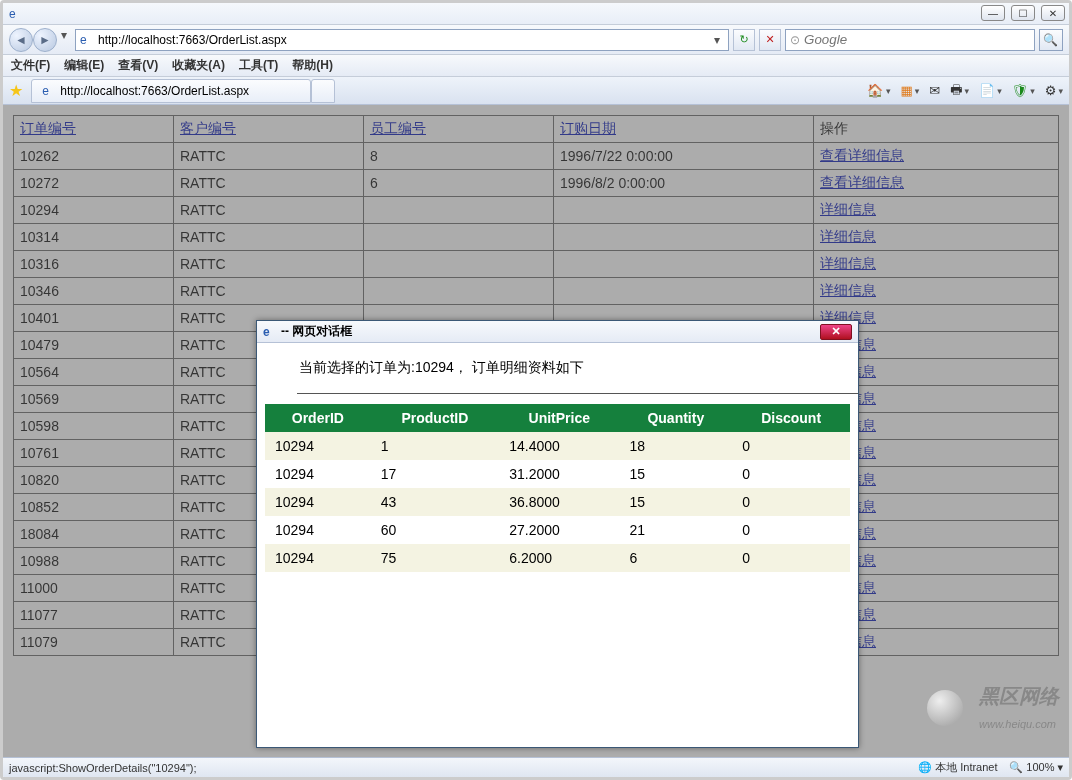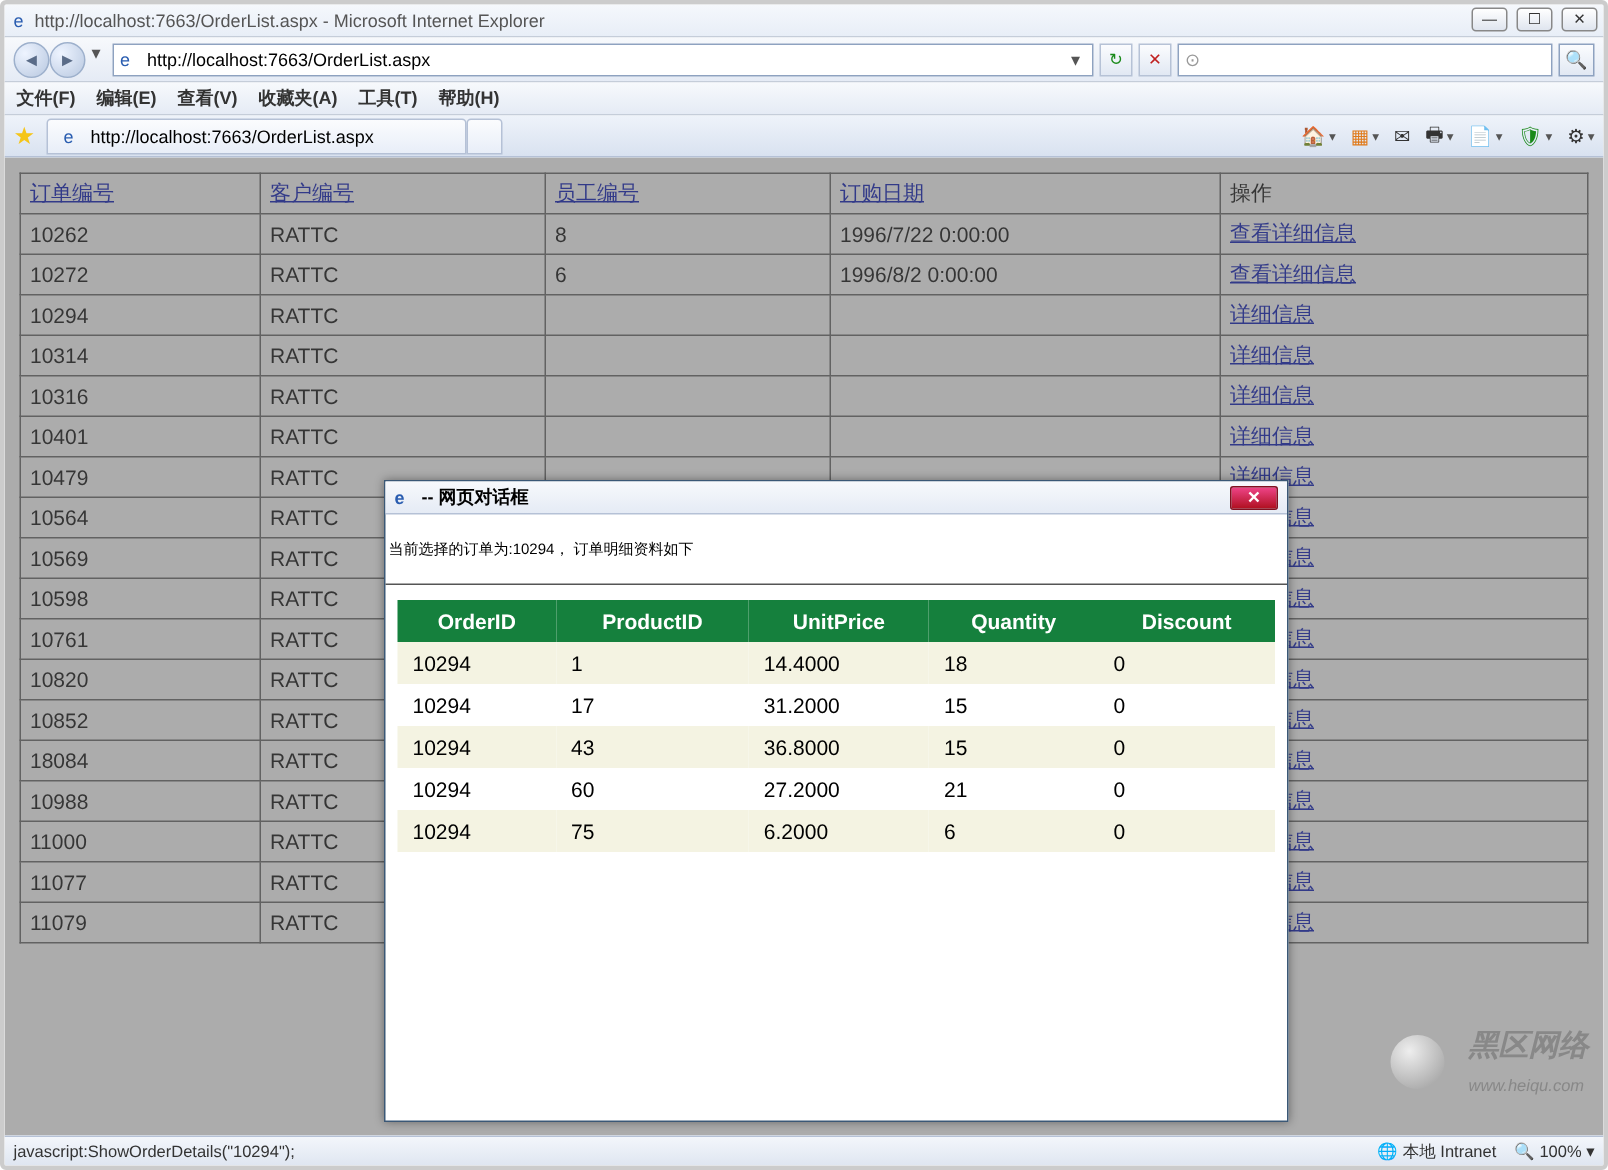--- a/index.html
+++ b/index.html
@@ -164,22 +164,23 @@
   width:32px;height:16px;
   background: linear-gradient(#e48, #b01020);
   color:#fff;
   display:flex;align-items:center;justify-content:center;
   border:1px solid #801020;
   border-radius:2px;
   font-size:11px;
 }
 .dlg-sub {
   padding: 16px 2px;
-  font-size: 10px;
+  font-size: 14px;
   border-bottom: 1px solid #555;
+  margin-left: 40px;
 }
 .dlg-body { padding: 10px 8px; }
 .dlg-body table {
   width: 100%;
   border-collapse: collapse;
   font-size: 14px;
 }
 .dlg-body thead th {
   background: #15803d;
   color: #fff;
@@ -207,21 +208,20 @@
 .statusbar .right{margin-left:auto;display:flex;gap:12px;align-items:center;}
 .watermark{position:absolute;right:10px;bottom:24px;display:flex;align-items:center;gap:16px;color:#888;font-size:20px;font-weight:bold;font-style:italic;z-index:5;}
 .watermark .bubble{width:36px;height:36px;border-radius:50%;background:radial-gradient(circle at 35% 30%,#eee,#999);display:inline-block;}
 .ieicon-small{width:14px;height:14px;display:inline-block;font-size:12px;color:#2a5db0;}
 </style>
 </head>
 <body>
 
 <div class="titlebar">
   <span class="ieicon-small">e</span>
-  <span>http://localhost:7663/OrderList.aspx - Microsoft Internet Explorer</span>
   <div class="winbtns">
     <div class="winbtn">—</div>
     <div class="winbtn">☐</div>
     <div class="winbtn">✕</div>
   </div>
 </div>
 
 <div class="navrow">
   <div class="backfwd">
     <div class="circlebtn">◄</div>
@@ -230,20 +230,21 @@
   </div>
   <div class="addr-wrap">
     <span class="ieicon-small">e</span>
     <input type="text" value="http://localhost:7663/OrderList.aspx" style="">
     <span class="dropdownarrow">▾</span>
   </div>
   <div class="iconbtn" style="color:#1a8a1a">↻</div>
   <div class="iconbtn" style="color:#c02020">✕</div>
   <div class="searchbox">
     <span style="color:#999">⊙</span>
+    <input type="text" placeholder="Google" style="">
   </div>
   <div class="magbtn">🔍</div>
 </div>
 
 <div class="menubar">
   <span>文件(F)</span>
   <span>编辑(E)</span>
   <span>查看(V)</span>
   <span>收藏夹(A)</span>
   <span>工具(T)</span>
@@ -304,20 +305,27 @@
           </tr>
           <tr>
             <td>10314</td>
             <td>RATTC</td>
             <td></td>
             <td></td>
             <td><span class="linkcell">详细信息</span></td>
           </tr>
           <tr>
             <td>10316</td>
+            <td>RATTC</td>
+            <td></td>
+            <td></td>
+            <td><span class="linkcell">详细信息</span></td>
+          </tr>
+          <tr>
+            <td>10346</td>
             <td>RATTC</td>
             <td></td>
             <td></td>
             <td><span class="linkcell">详细信息</span></td>
           </tr>
           <tr>
             <td>10401</td>
             <td>RATTC</td>
             <td></td>
             <td></td>

